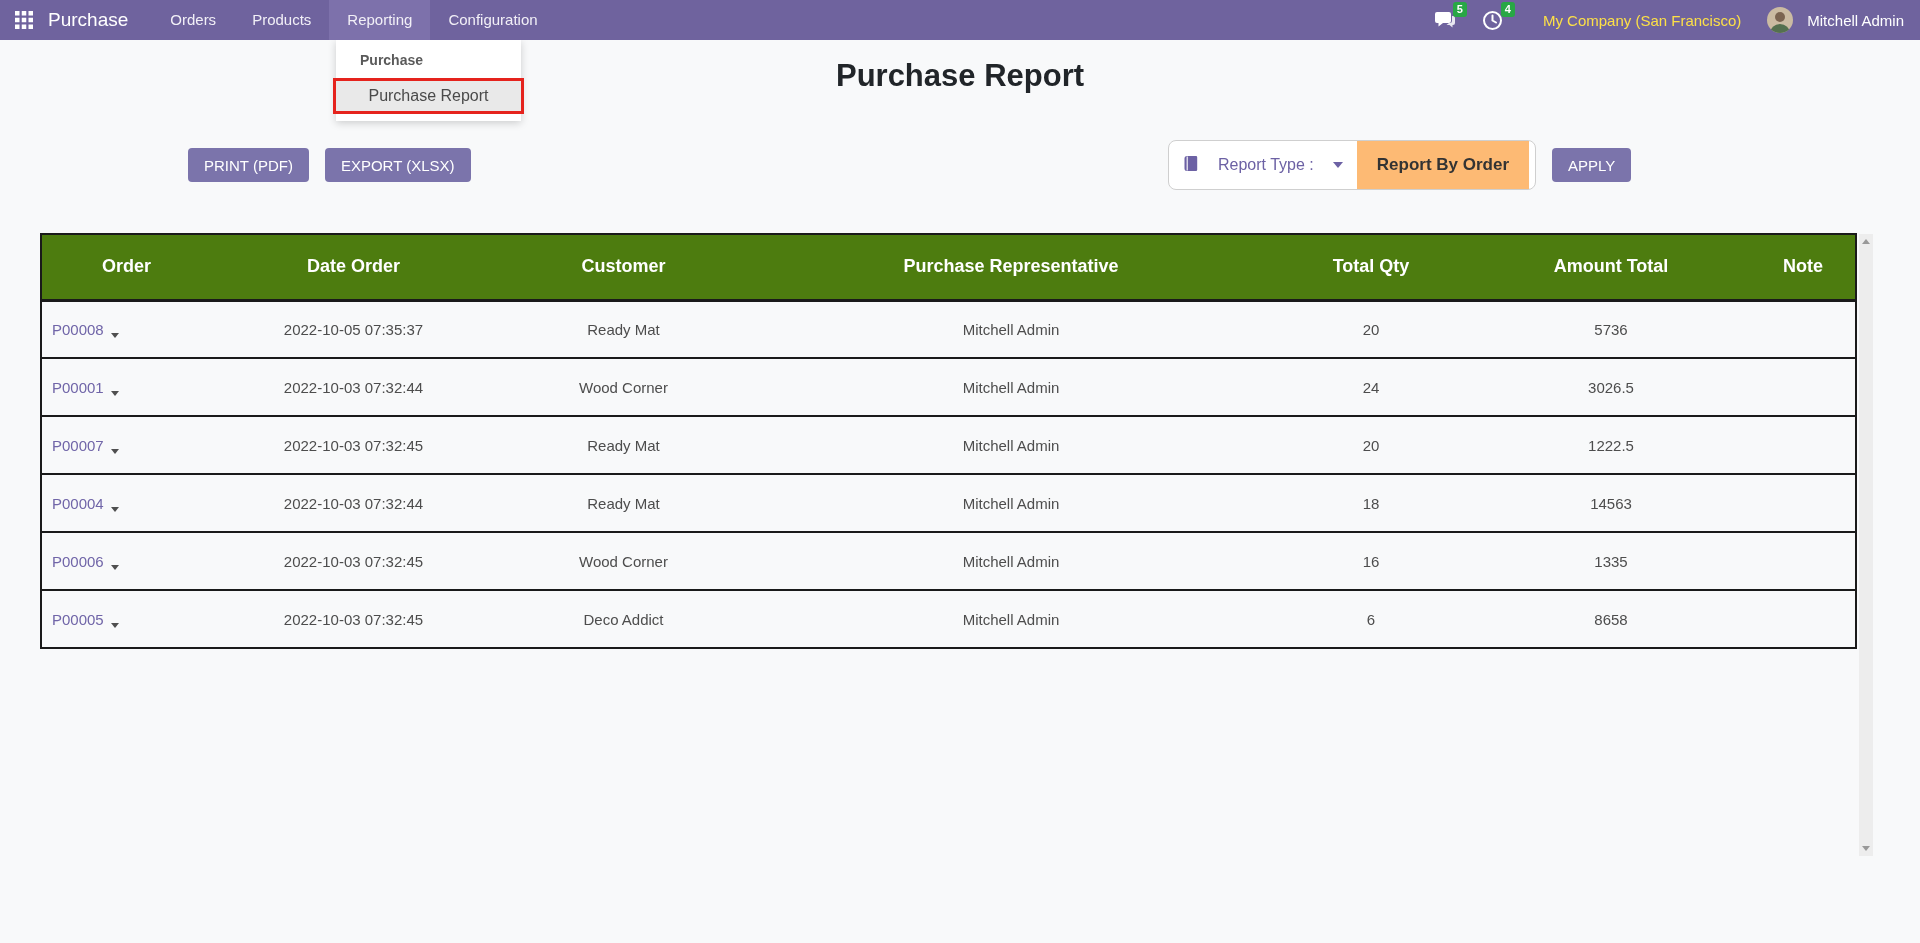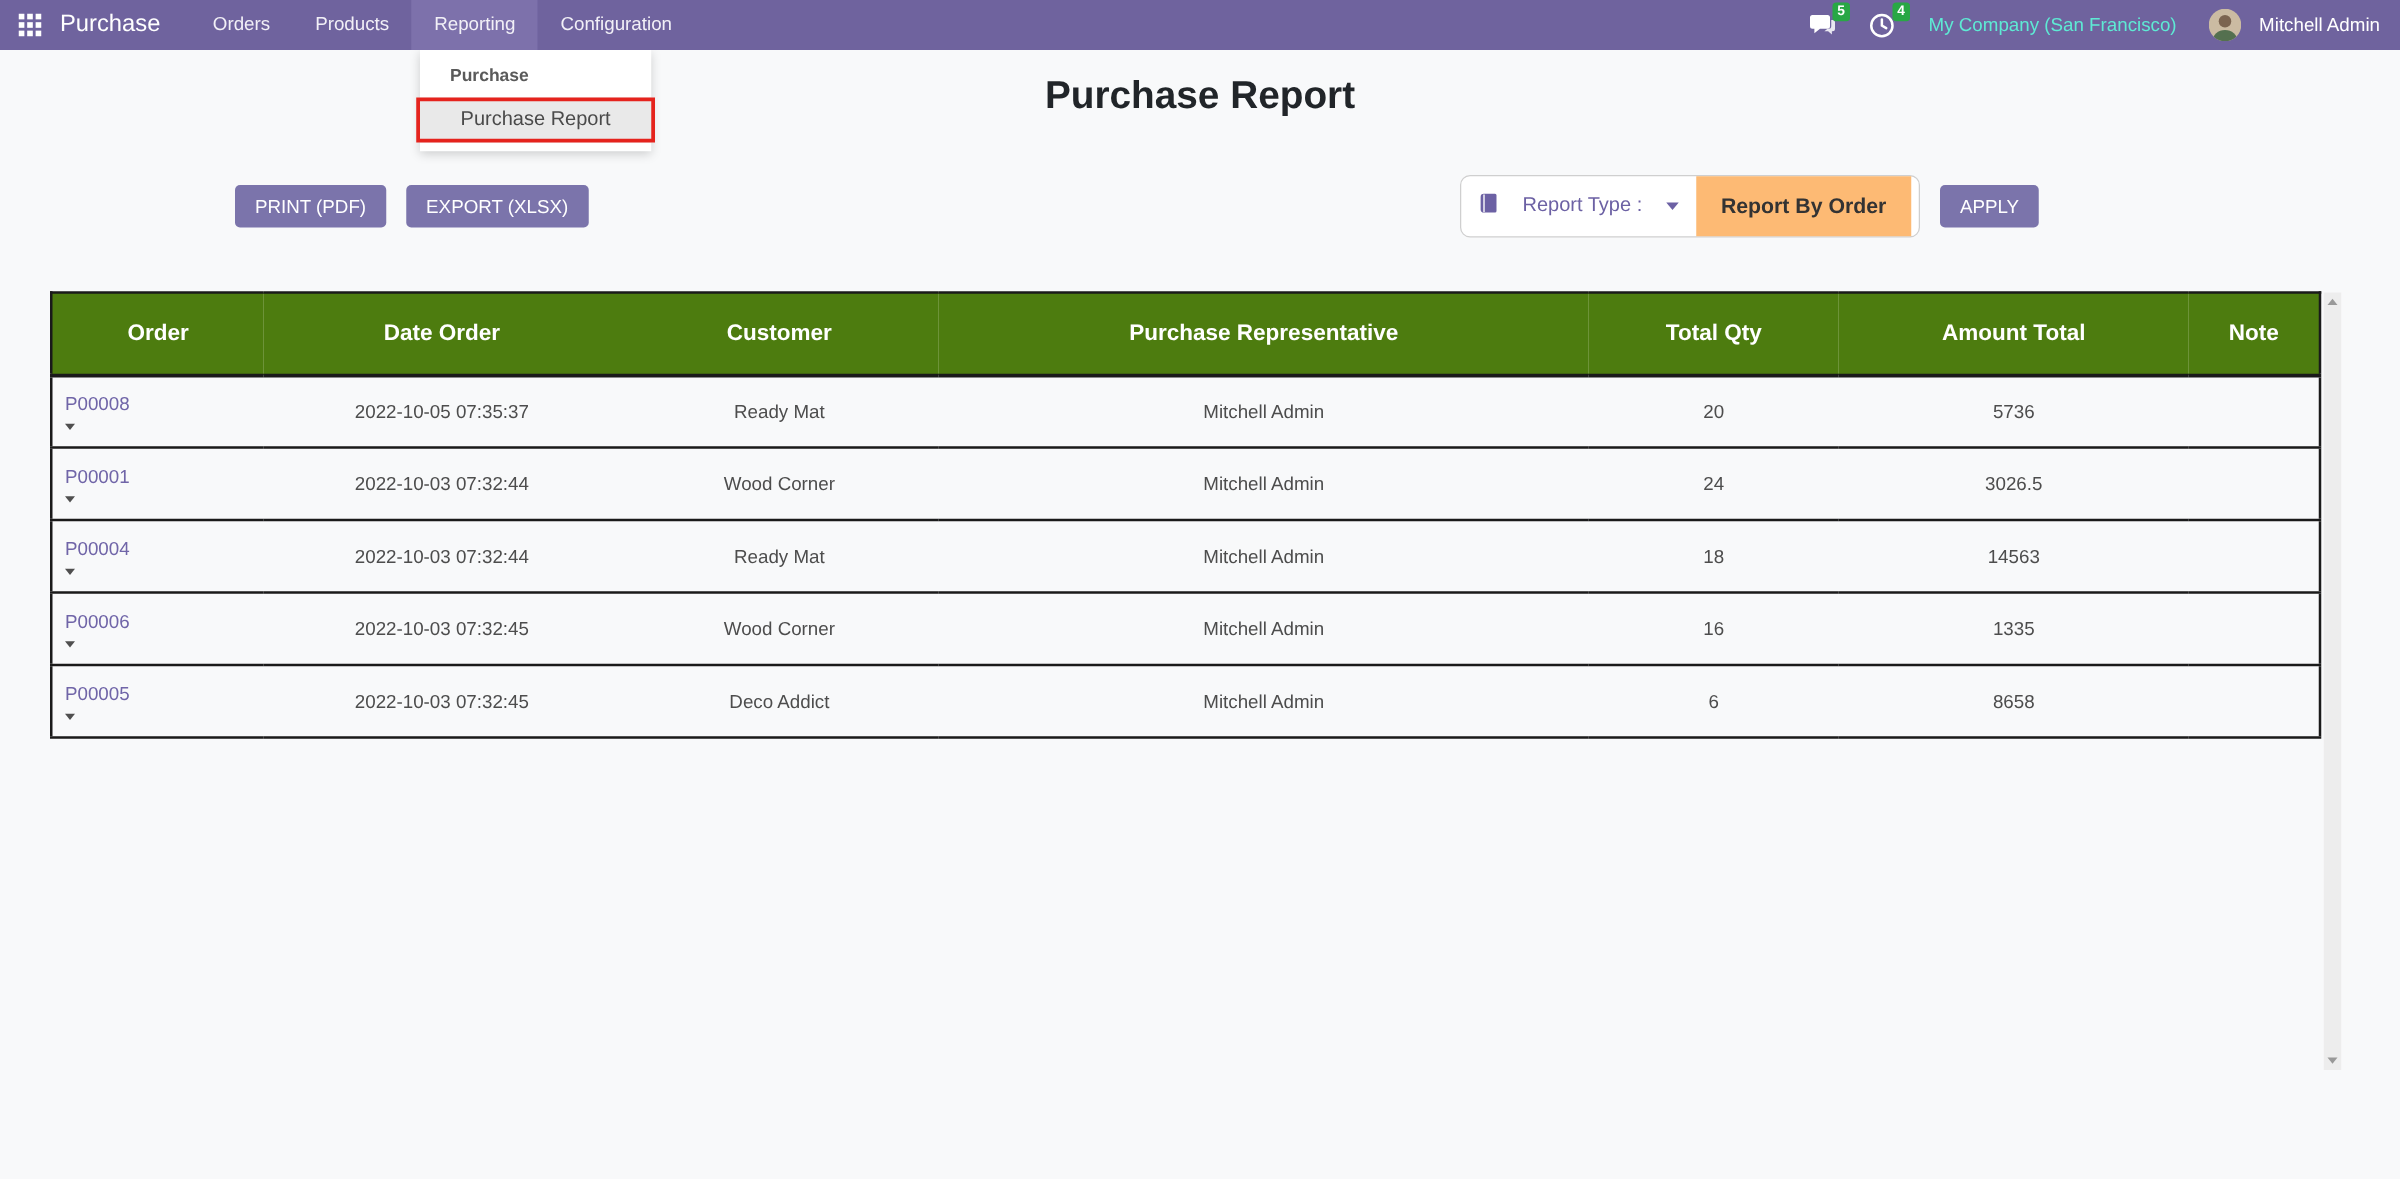--- a/index.html
+++ b/index.html
@@ -14,21 +14,21 @@
   .apps-icon { width:20px; height:20px; display:inline-block; margin-right:14px; cursor:pointer; }
   .brand { font-size:19px; color:#fff; margin-right:24px; cursor:pointer; white-space:nowrap; }
   .nav-item { height:40px; line-height:40px; padding:0 18px; font-size:15px; color:#f2f0f7;
               cursor:pointer; white-space:nowrap; }
   .nav-item.active { background:#7d71ab; }
   .nav-right { display:flex; align-items:center; height:40px; padding-right:16px; gap:14px; }
   .icon-wrap { position:relative; width:24px; height:24px; display:flex; align-items:center;
                justify-content:center; cursor:pointer; margin-right:10px; }
   .badge { position:absolute; top:-6px; right:-10px; background:#28a745; color:#fff;
            font-size:11px; font-weight:bold; padding:1px 4px; border-radius:3px; line-height:13px; }
-  .company { font-size:15px; color:#5eead4; cursor:pointer; margin-left:1px; white-space:nowrap; }
+  .company { font-size:15px; color:#fde047; cursor:pointer; margin-left:14px; white-space:nowrap; }
   .avatar { width:26px; height:26px; border-radius:50%; overflow:hidden; margin-left:12px;
             cursor:pointer; flex:none; }
   .username { font-size:15px; color:#fff; cursor:pointer; white-space:nowrap; }
 
   
   .dropdown { position:absolute; left:336px; top:40px; width:185px; background:#fff;
               box-shadow:0 2px 8px rgba(0,0,0,.18); z-index:19; padding-bottom:5px; }
   .dropdown-section { font-size:14px; font-weight:bold; color:#5a5a5a; padding:12px 0 8px 24px; }
   .dropdown-item { margin:2px -3px 2px -3px; background:#e9e9e9; border:3px solid #e5231d;
                    text-align:center; font-size:16px; color:#4a4a4a; padding:6px 4px; cursor:pointer; }
@@ -56,21 +56,21 @@
   
   .report-table { position:absolute; left:40px; top:233px; width:1815px;
                   border-collapse:collapse; table-layout:fixed;
                   border:2px solid #1a1a1a; }
   .report-table th { background:#4d7c0f; color:#fff; font-size:18px; font-weight:bold;
                      height:66px; border-bottom:3px solid #1a1a1a; text-align:center; }
   .report-table td { background:#f8f9fa; height:58px; font-size:15px; color:#4d4d4d;
                      text-align:center; border-bottom:2px solid #1a1a1a; vertical-align:middle;
                      overflow:hidden; white-space:nowrap; }
   .report-table td.order-cell { text-align:left; padding-left:10px; }
-  .order-link { color:#7065a8; cursor:pointer; display:inline-flex; align-items:flex-start; gap:7px;flex-direction:column; }
+  .order-link { color:#7065a8; cursor:pointer; display:inline-flex; align-items:flex-end; gap:7px; }
   .order-caret { width:0; height:0; border-left:4px solid transparent; border-right:4px solid transparent;
                  border-top:5px solid #4f4f4f; display:inline-block; }
   .col-order{width:170px}.col-date{width:285px}.col-cust{width:255px}.col-rep{width:520px}
   .col-qty{width:200px}.col-amt{width:280px}.col-note{width:105px}
 
   
   .scrollbar { position:absolute; left:1859px; top:234px; width:14px; height:622px;
                background:#ededed; z-index:5; }
   .scroll-arrow-up, .scroll-arrow-down { position:absolute; left:3px; width:0; height:0;
                border-left:4px solid transparent; border-right:4px solid transparent; cursor:pointer; }
@@ -202,20 +202,32 @@
           </span></td>
       <td>2022-10-03 07:32:44</td>
       <td>Wood Corner</td>
       <td>Mitchell Admin</td>
       <td>24</td>
       <td>3026.5</td>
       <td></td>
     </tr>
     <tr>
       <td class="order-cell"><span class="order-link">
+            <span>P00007</span>
+            <span class="order-caret"></span>
+          </span></td>
+      <td>2022-10-03 07:32:45</td>
+      <td>Ready Mat</td>
+      <td>Mitchell Admin</td>
+      <td>20</td>
+      <td>1222.5</td>
+      <td></td>
+    </tr>
+    <tr>
+      <td class="order-cell"><span class="order-link">
             <span>P00004</span>
             <span class="order-caret"></span>
           </span></td>
       <td>2022-10-03 07:32:44</td>
       <td>Ready Mat</td>
       <td>Mitchell Admin</td>
       <td>18</td>
       <td>14563</td>
       <td></td>
     </tr>

